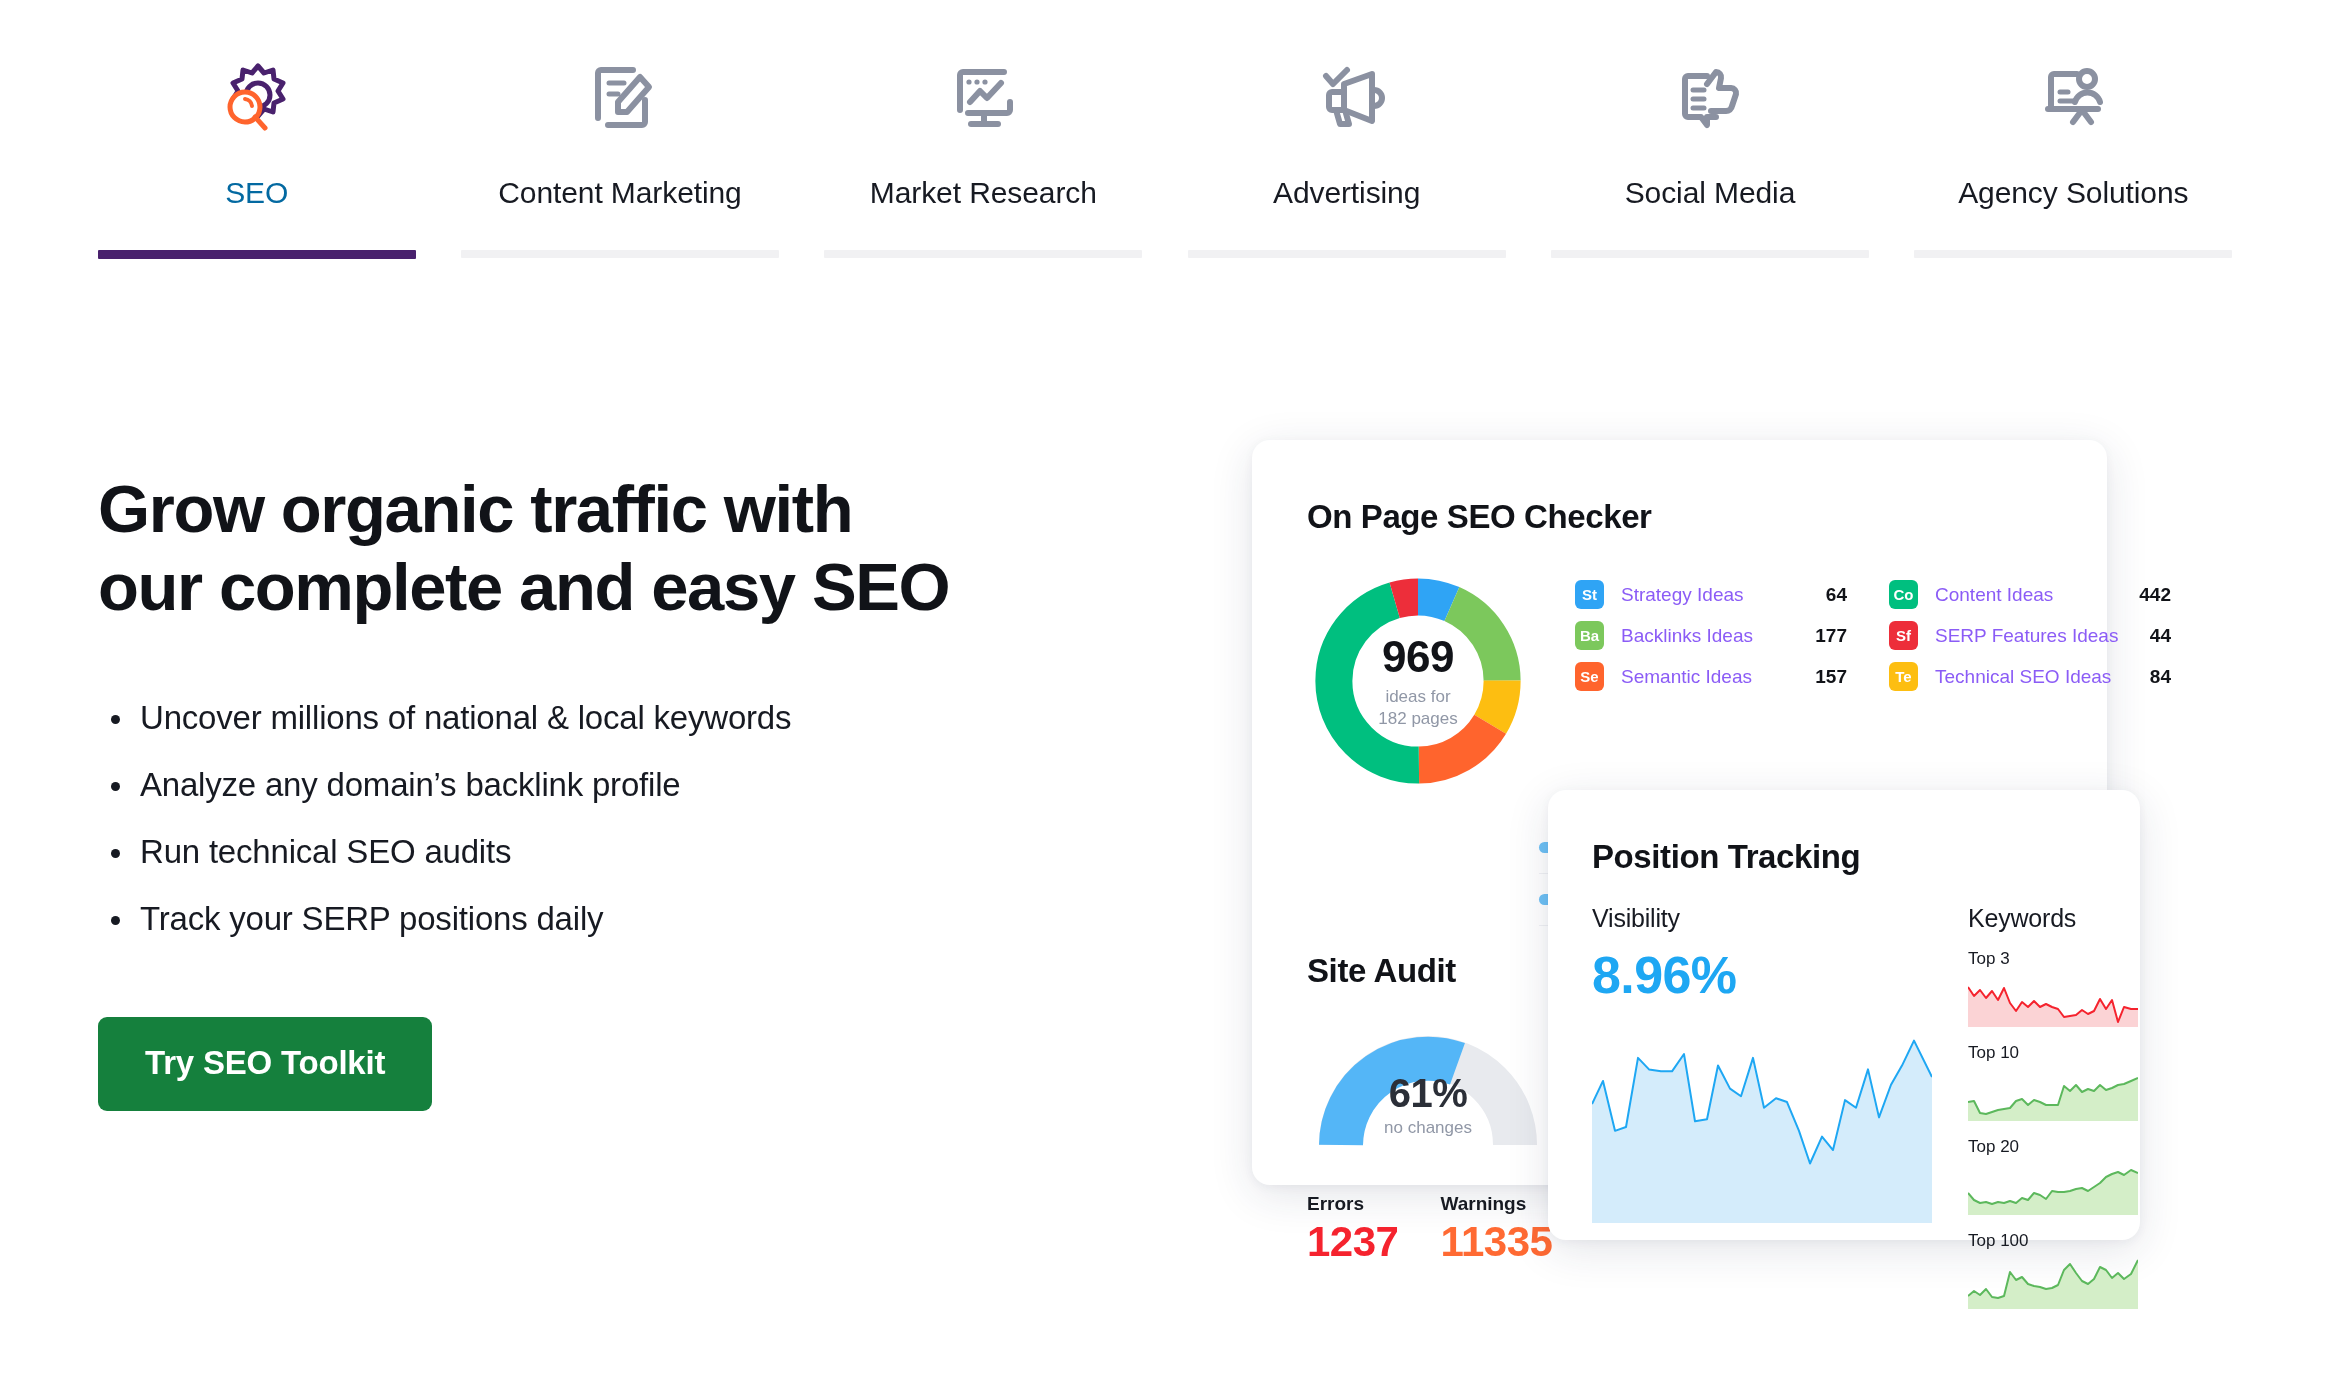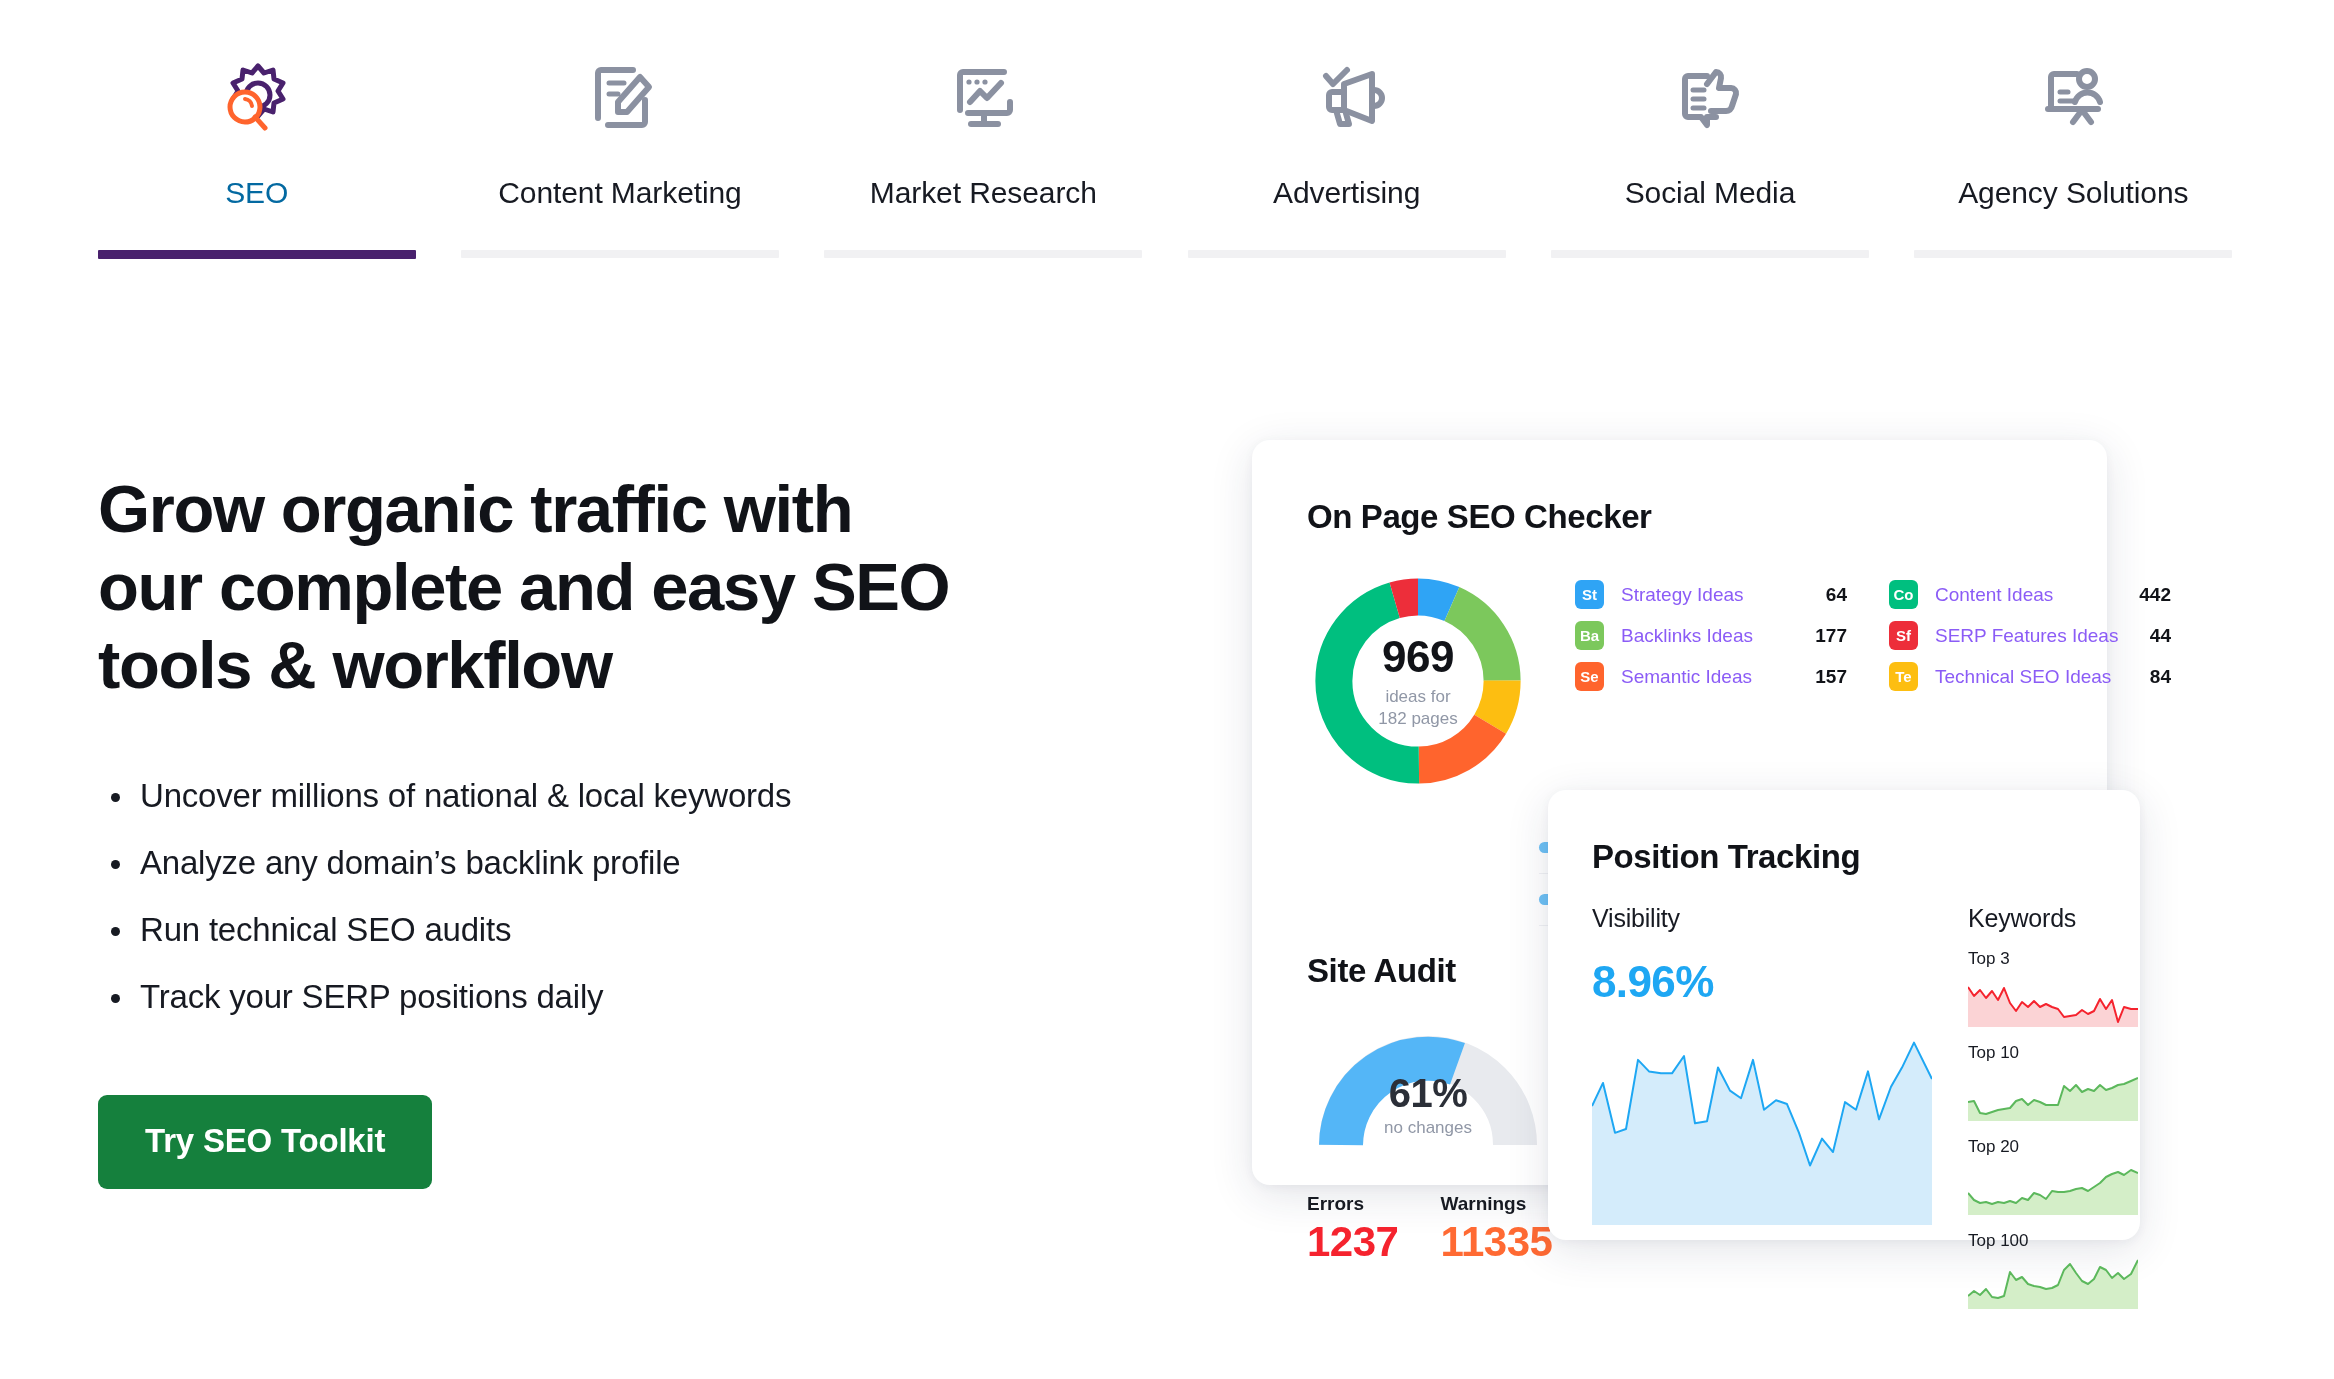--- a/index.html
+++ b/index.html
@@ -67,21 +67,21 @@
   .stat-label { font-size: 19px; color: #171a22; font-weight: bold; }
   .stat-val { font-size: 42px; font-weight: bold; line-height: 48px; margin-top: 3px; letter-spacing: -0.5px; }
   .stat-err { color: #f5232e; }
   .stat-warn { color: #ff6a33; }
 
   
   .pt-cols { display: flex; margin-top: 28px; }
   .pt-left { width: 366px; }
   .pt-right { width: 200px; margin-left: 36px; }
   .pt-sub { font-size: 25px; color: #171a22; letter-spacing: -0.2px; }
-  .pt-vis { font-size: 44px; font-weight: bold; color: #1ea7f3; margin-top: 24px; letter-spacing: -0.6px; }
+  .pt-vis { font-size: 52px; font-weight: bold; color: #1ea7f3; margin-top: 12px; letter-spacing: -0.6px; }
   .pt-chart { margin-top: 26px; width: 340px; height: 192px; }
   .spark { margin-top: 16px; }
   .spark:first-child { margin-top: 22px; }
   .spark-label { font-size: 17px; color: #171a22; }
   .spark-svg { margin-top: 6px; display: block; }
 </style>
 </head>
 <body>
 
 <div class="page">
@@ -175,21 +175,20 @@
       </span>
       <span class="tab-label">Agency Solutions</span>
       <span class="tab-underline"></span>
     </div>
   </div>
 
   <div class="hero">
     <h1 class="headline">
       <span>Grow organic traffic with</span><br>
       <span>our complete and easy SEO</span><br>
-      <span>tools &amp; workflow</span>
     </h1>
     <ul class="bullets">
       <li>Uncover millions of national &amp; local keywords</li>
       <li>Analyze any domain’s backlink profile</li>
       <li>Run technical SEO audits</li>
       <li>Track your SERP positions daily</li>
     </ul>
     <button class="cta">Try SEO Toolkit</button>
   </div>
 

